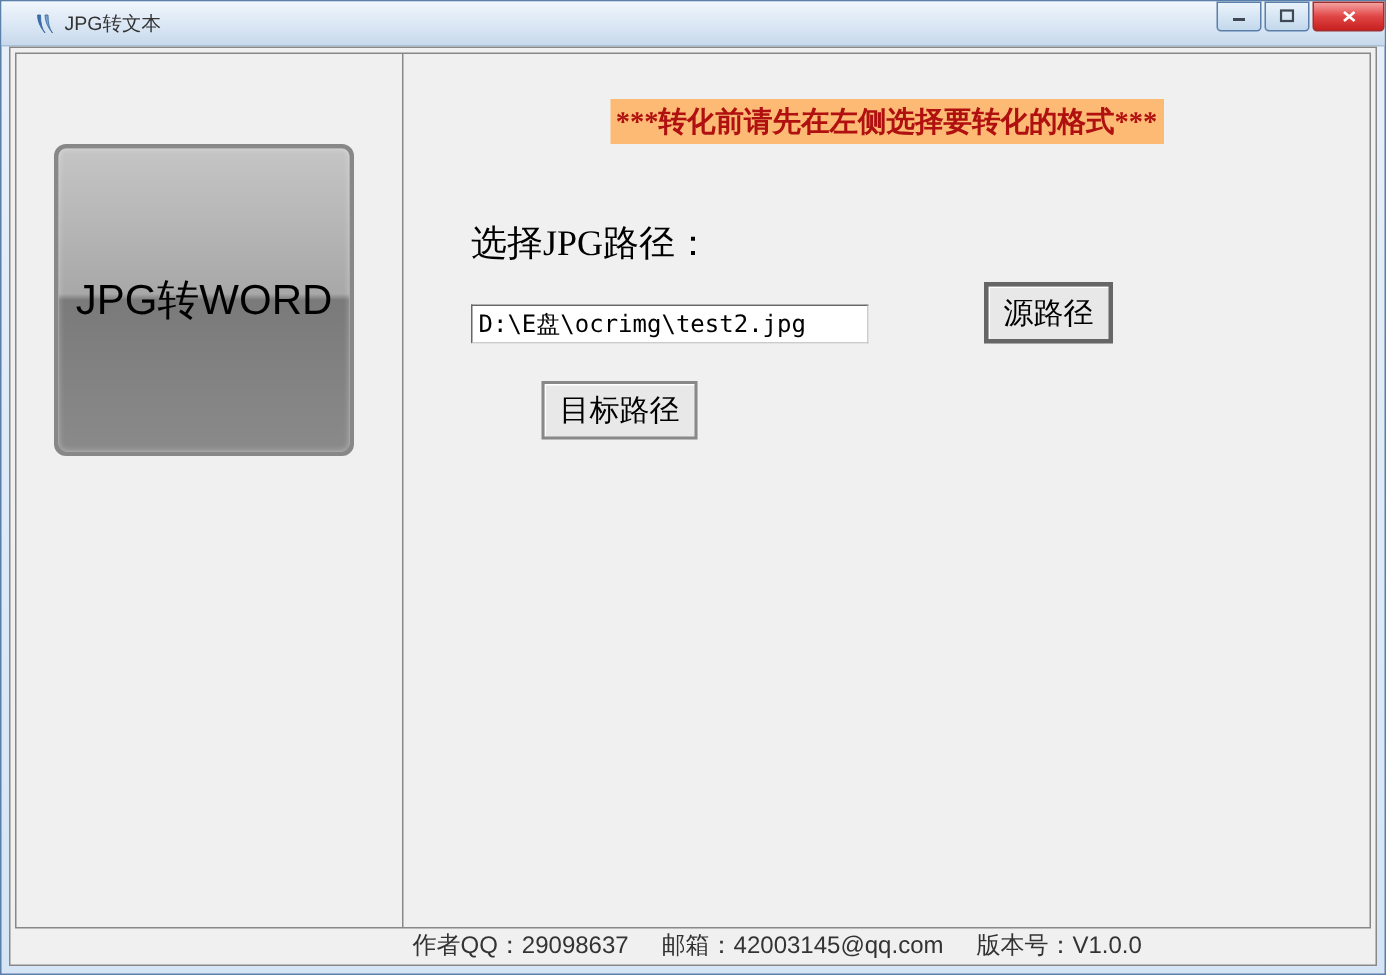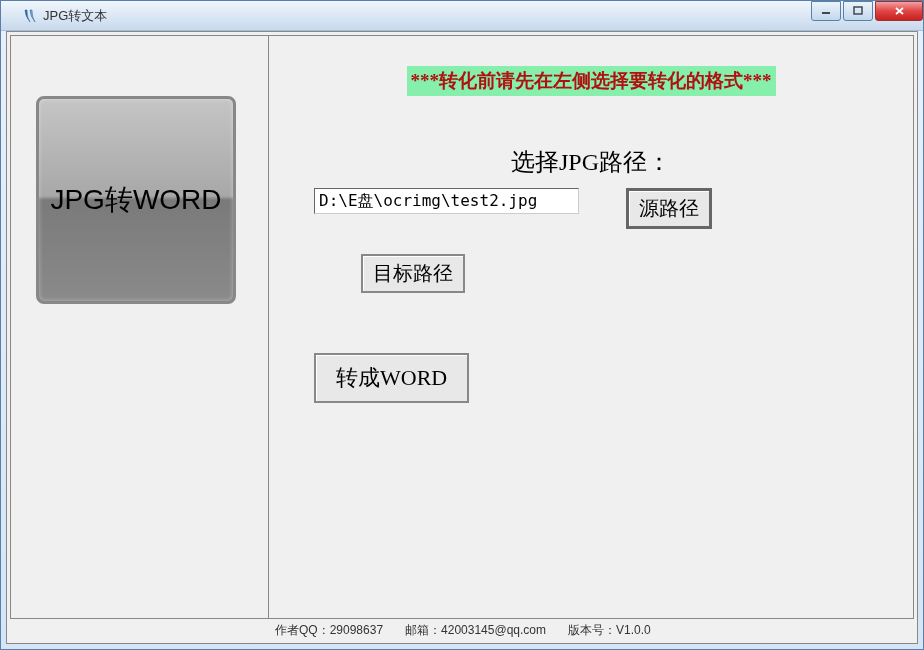--- a/index.html
+++ b/index.html
@@ -110,38 +110,38 @@
     .right-panel {
       flex: 1;
       padding: 30px 45px;
       position: relative;
     }
     .instruction {
       display: block;
       margin: 0 auto 50px;
       width: fit-content;
       padding: 2px 4px;
-      background: #86efac;
+      background: #fdba74;
       color: #b01010;
       font-size: 19px;
       font-family: "SimSun", serif;
       font-weight: bold;
     }
     .form-group { margin-bottom: 10px; }
     .form-label {
       font-size: 24px;
       font-family: "SimSun", serif;
       color: #000;
       margin-bottom: 10px;
       display: block;
-      text-align: center;
     }
     .row {
       display: flex;
-      align-items: flex-start;
+      align-items: flex-end;
+      gap: 30px;
       margin-bottom: 25px;
     }
     .path-input {
       width: 265px;
       height: 26px;
       border-top: 1px solid #666;
       border-left: 1px solid #666;
       border-bottom: 1px solid #ccc;
       border-right: 1px solid #ccc;
       background: #fff;
@@ -169,21 +169,21 @@
       font-family: "SimSun", serif;
       cursor: pointer;
       box-shadow: 1px 1px 0 #fff inset;
     }
     .statusbar {
       position: absolute;
       bottom: 3px;
       left: 3px;
       right: 3px;
       height: 20px;
-      font-size: 12px;
+      font-size: 16px;
       color: #333;
       display: flex;
       align-items: center;
       padding-left: 265px;
       gap: 22px;
       font-family: "Microsoft YaHei", sans-serif;
       margin-top: 12px;
     }
   </style>
 </head>
@@ -236,21 +236,20 @@
             <button class="small-btn thick">源路径</button>
           </div>
         </div>
 
         <div class="form-group">
           <div class="row">
             <button class="small-btn">目标路径</button>
           </div>
         </div>
 
-        <button class="convert-btn">转成WORD</button>
       </div>
 
     </div>
 
     <div class="statusbar">
       <span>作者QQ：29098637</span>
       <span>邮箱：42003145@qq.com</span>
       <span>版本号：V1.0.0</span>
     </div>
   </div>

